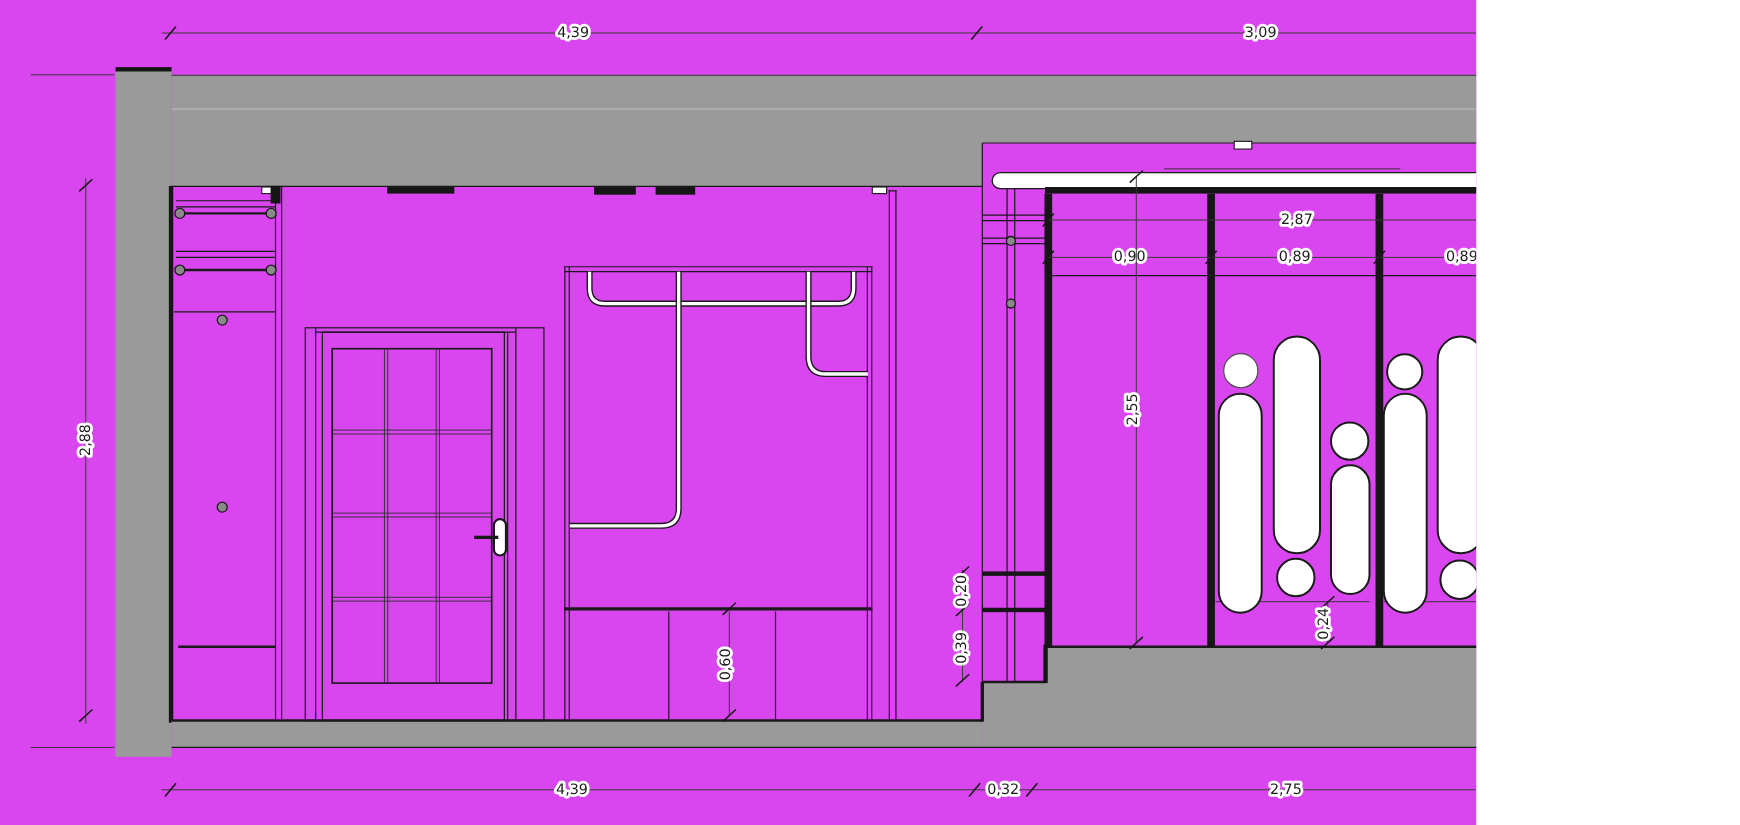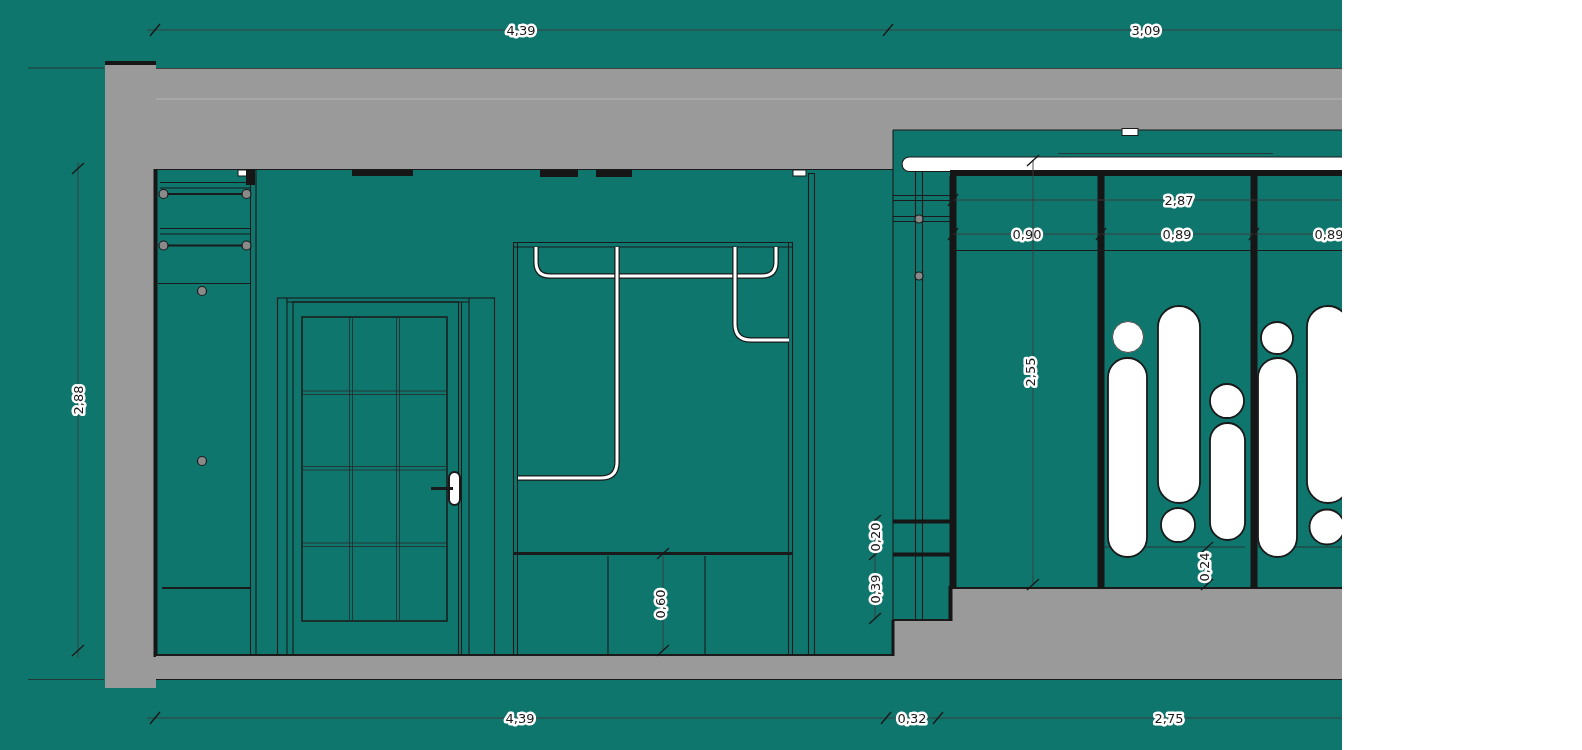--- a/index.html
+++ b/index.html
@@ -1,16 +1,16 @@
 <!DOCTYPE html>
 <html><head>
 <meta charset="utf-8">
 <style>
   html,body{margin:0;padding:0;background:#fff;}
-  .canvas{width:1342px;height:750px;position:relative;background:#0f766e;overflow:hidden;}
+  .canvas{width:1342px;height:750px;position:relative;background:#d946ef;overflow:hidden;}
   svg{display:block;}
   .wall{fill:#9a9a9a;}
   .blk{fill:#161616;}
   .whitebox{fill:#ffffff;stroke:#1a1a1a;stroke-width:1;}
   .ln{stroke:#1a1a1a;stroke-width:1.1;fill:none;}
   .lnthin{stroke:#2a2a2a;stroke-width:0.8;fill:none;}
   .ln2{stroke:#1a1a1a;stroke-width:2.2;fill:none;}
   .ln3{stroke:#1a1a1a;stroke-width:3;fill:none;}
   .joint{stroke:#b5b5b5;stroke-width:1.2;fill:none;}
   .dim{stroke:#3a3a3a;stroke-width:0.9;fill:none;}

